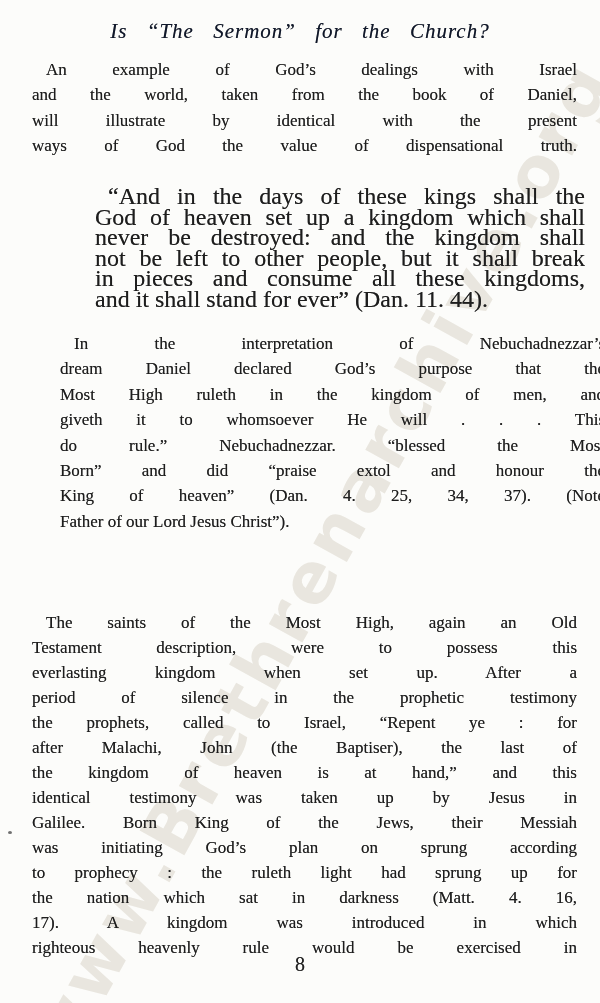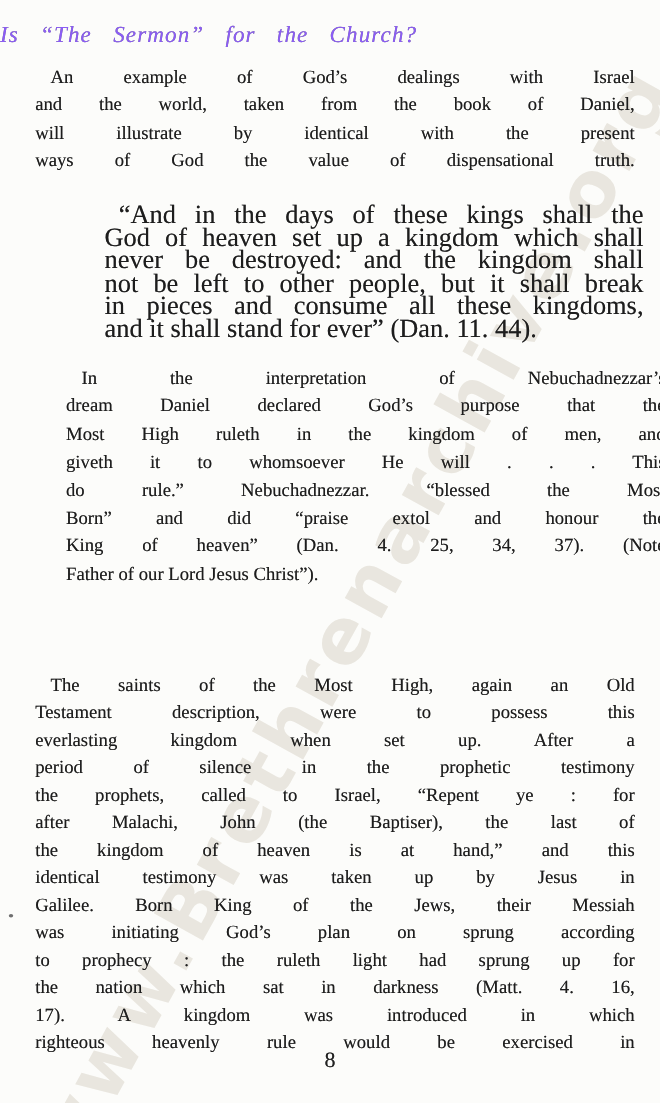--- a/index.html
+++ b/index.html
@@ -32,26 +32,26 @@
     text-align: center;
     white-space: nowrap;
     pointer-events: none;
     user-select: none;
   }
   .running-header {
     position: absolute;
     top: 19px;
     left: 0;
     width: 100%;
-    text-align: left;
+    text-align: center;
     font-style: italic;
     font-size: 21px;
     letter-spacing: 1px;
     word-spacing: 13px;
-    color: #8b5cf6;
+    color: #0f172a;
     text-shadow: 0 0 0.4px rgba(0,0,0,0.55);
   }
   .textblock {
     position: absolute;
     text-shadow: 0 0 0.4px rgba(0,0,0,0.55);
   }
   .textblock .line {
     text-align: justify;
     text-align-last: justify;
     text-justify: inter-word;

